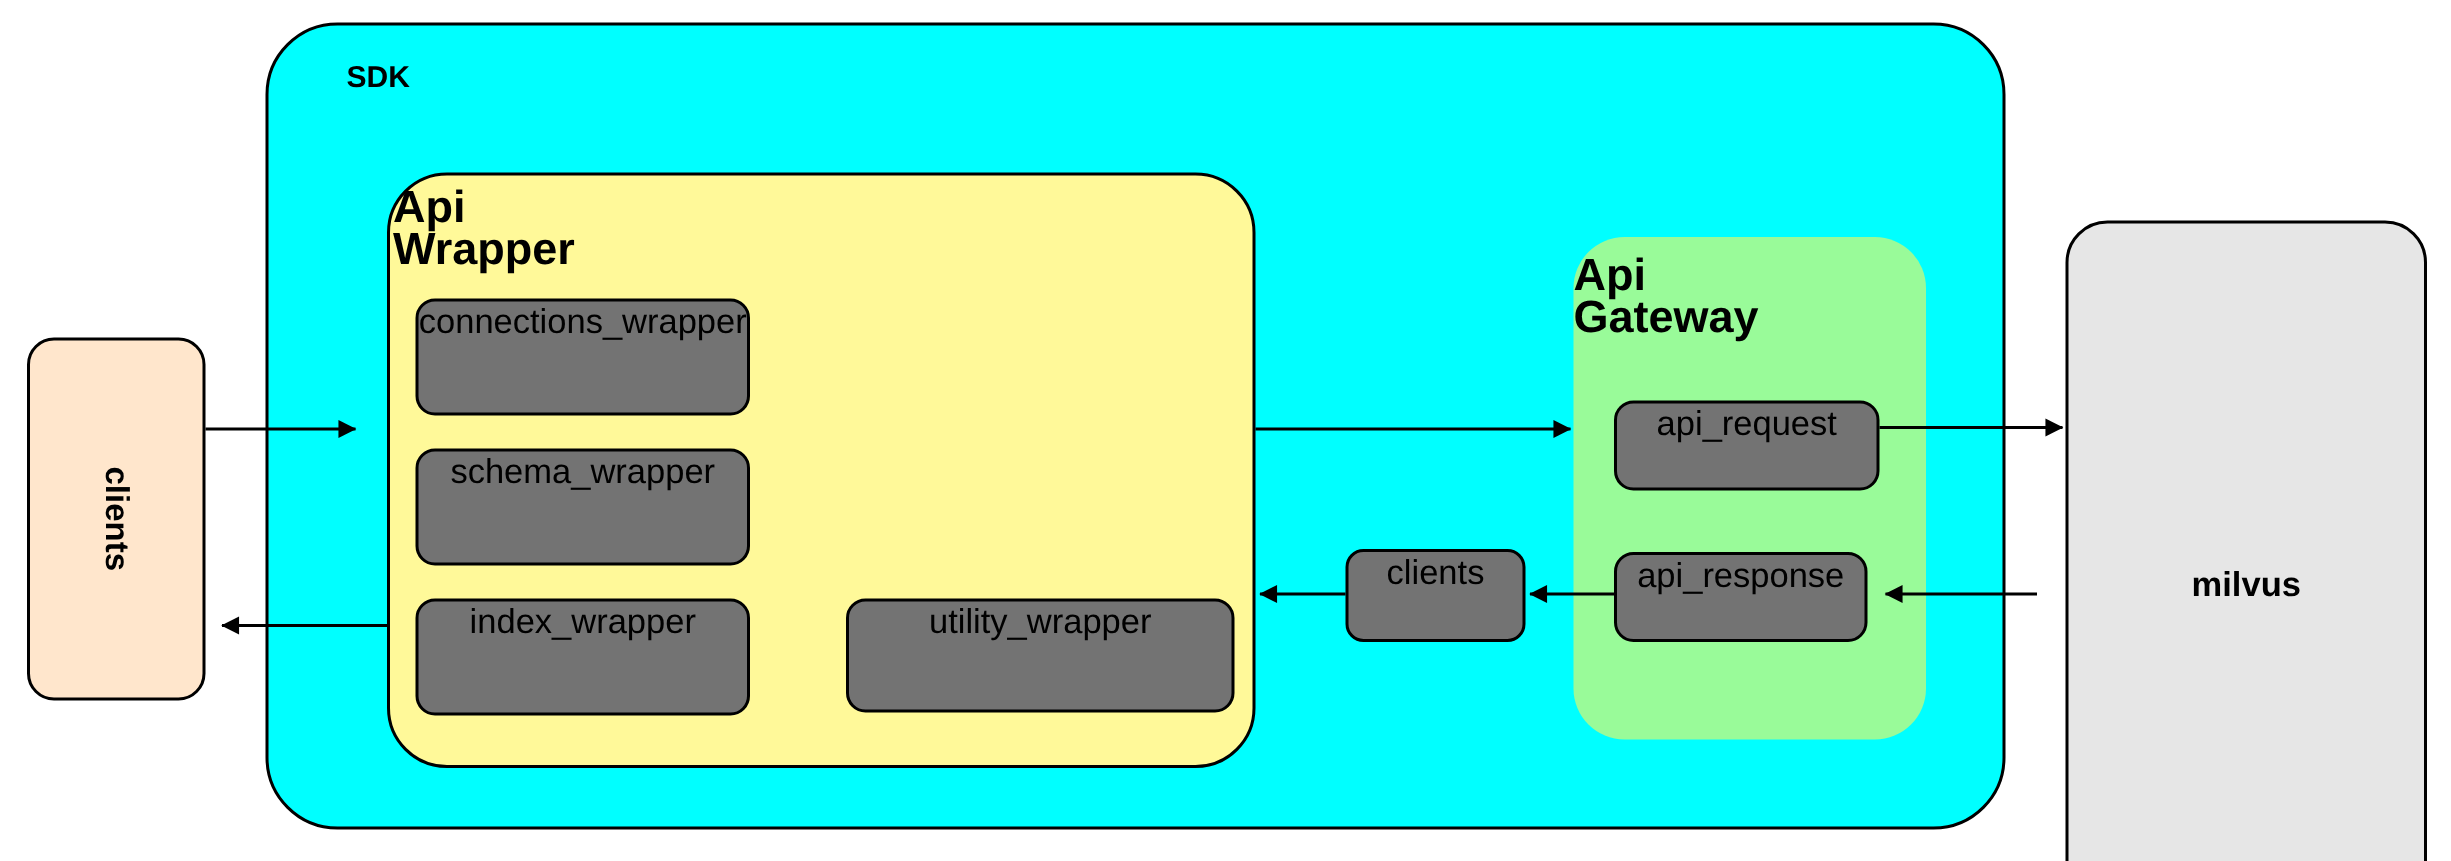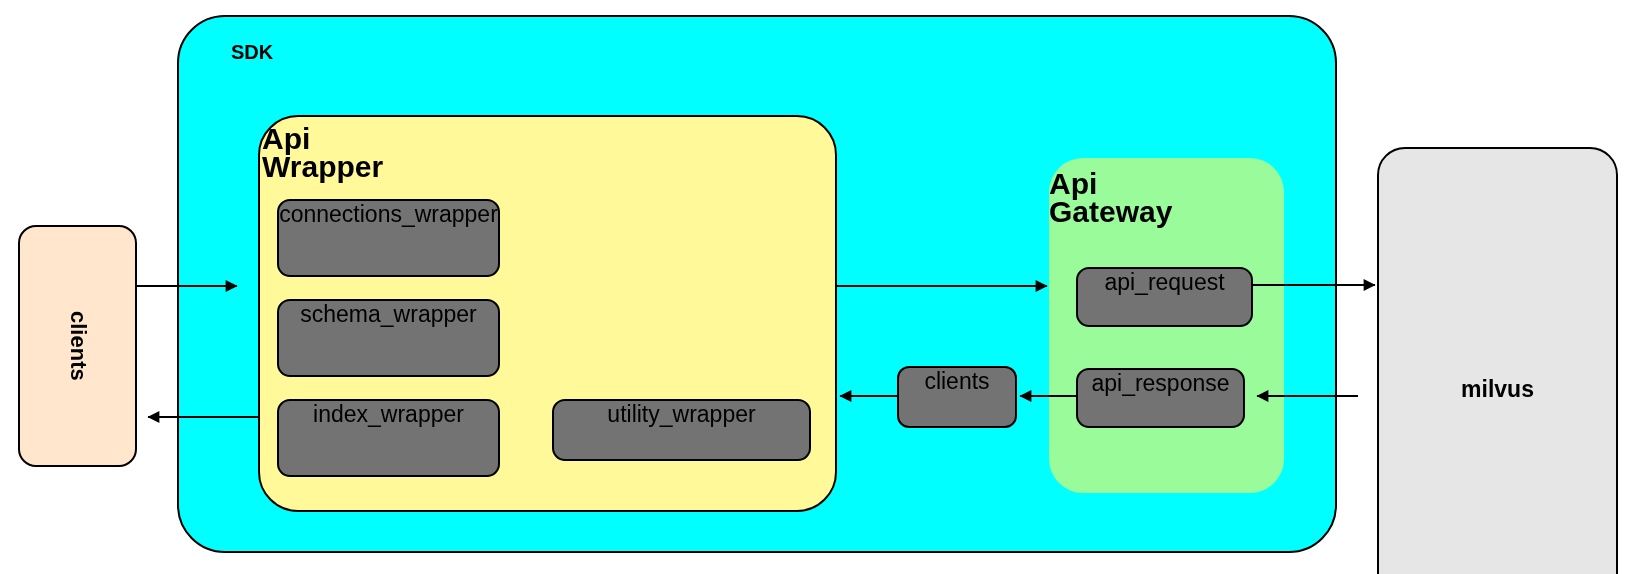--- a/index.html
+++ b/index.html
@@ -84,21 +84,21 @@
     border-radius: 13px;
     display: flex; justify-content: center;
     font-size: 23px;
   }
   
   .wbox-0 { left: 17px;  top: 82px;  width: 223px; height: 78px; }
   .wbox-1 { left: 300px; top: 82px;  width: 259px; height: 78px; }
   .wbox-2 { left: 17px;  top: 182px; width: 223px; height: 78px; }
   .wbox-3 { left: 300px; top: 182px; width: 259px; height: 78px; }
   .wbox-4 { left: 17px;  top: 282px; width: 223px; height: 78px; }
-  .wbox-5 { left: 292px; top: 282px; width: 259px; height: 62px; }
+  .wbox-5 { left: 304px; top: 282px; width: 259px; height: 76px; }
   
   .gbox-0 { left: 27px; top: 99px;  width: 177px; height: 60px; margin-top: 10px; }
   .gbox-1 { left: 27px; top: 210px; width: 169px; height: 60px; }
   
   .checker {
     left: 897px; top: 366px; width: 120px; height: 62px;
     border-radius: 12px;
   }
   
   .arrows {

